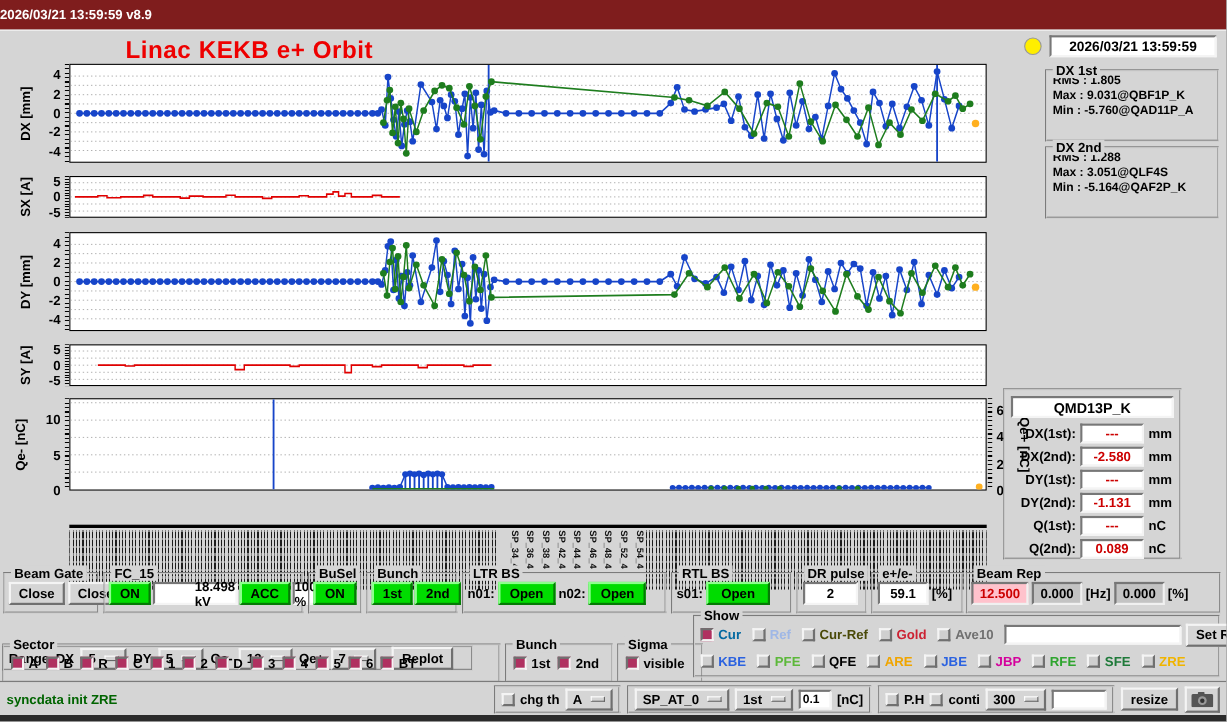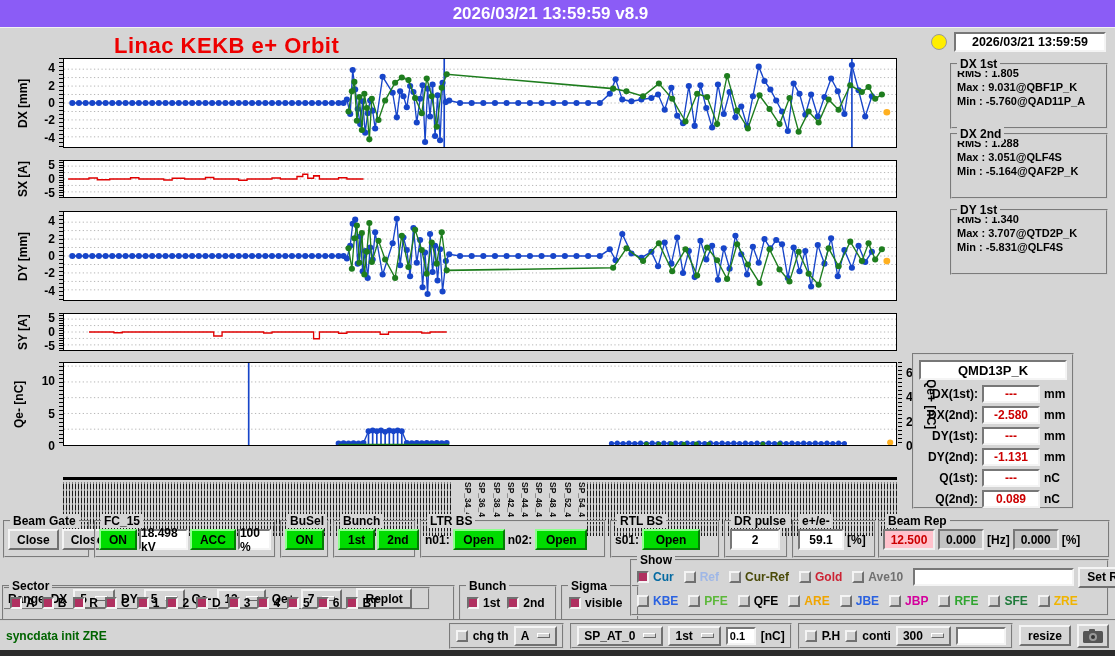--- a/index.html
+++ b/index.html
@@ -1,20 +1,20 @@
 <!DOCTYPE html>
 <html><head>
 <meta charset="utf-8">
 <style>
   * { margin:0; padding:0; box-sizing:border-box; }
   html,body { background:#888; }
   .app { position:relative; width:1115px; height:656px; background:#d5d5d5;
          font-family:"Liberation Sans", sans-serif; overflow:hidden; }
-  .topbar { position:absolute; left:0; top:0; width:1115px; height:27px; background:#8b5cf6;
-            color:#fff; font-weight:bold; font-size:17px; text-align:center; line-height:27px; padding-right:14px; }
+  .topbar { position:absolute; left:0; top:0; width:1115px; height:27px; background:#7f1d1d;
+            color:#fff; font-weight:bold; font-size:12px; text-align:left; line-height:27px; padding-right:14px; }
   .main { position:absolute; left:0; top:27px; width:1115px; height:623px; background:#d5d5d5; border-top:1px solid #f2f2f2; }
   .basestrip { position:absolute; left:0; top:650px; width:1115px; height:6px; background:#2b2b2b; }
 
   .title { position:absolute; left:114px; top:5px; color:#ee0000; font-weight:bold; font-size:22px; letter-spacing:.5px; }
   .statusdot { position:absolute; left:931px; top:6px; width:16px; height:16px; border-radius:50%;
                background:#ffee00; border:1px solid #999; }
   .clock { position:absolute; left:954px; top:4px; width:152px; height:20px; text-align:center;
            font-weight:bold; font-size:12.5px; line-height:17px; }
 
   .sunk  { background:#fff; border:2px solid; border-color:#777 #f4f4f4 #f4f4f4 #777; }
@@ -668,26 +668,20 @@
       <div class="statline">RMS :  1.805</div>
       <div class="statline">Max :  9.031@QBF1P_K</div>
       <div class="statline">Min : -5.760@QAD11P_A</div>
     </div>
     <div class="lf" style="left:950px; top:105px; width:158px; height:66px;">
       <span class="t">DX 2nd</span>
       <div class="statline">RMS :  1.288</div>
       <div class="statline">Max :  3.051@QLF4S</div>
       <div class="statline">Min : -5.164@QAF2P_K</div>
     </div>
-    <div class="lf" style="left:950px; top:181px; width:158px; height:66px;">
-      <span class="t">DY 1st</span>
-      <div class="statline">RMS :  1.340</div>
-      <div class="statline">Max :  3.707@QTD2P_K</div>
-      <div class="statline">Min : -5.831@QLF4S</div>
-    </div>
 
     <div class="qmd" style="left:912px; top:325px; width:162px; height:156px;">
       <div class="qmdtitle sunk">QMD13P_K</div>
       <div class="qmdrow">
           <span class="l">DX(1st):</span>
           <span class="v sunk">---</span>
           <span class="u">mm</span>
         </div>
         <div class="qmdrow">
           <span class="l">DX(2nd):</span>
@@ -720,21 +714,21 @@
       <span class="t">Beam Gate</span>
       <div class="row" style="gap:3px; padding:7px 3px 0;">
         <span class="btn">Close</span>
         <span class="btn">Close</span>
       </div>
     </div>
     <div class="lf" style="left:94px; top:492px; width:182px; height:38px;">
       <span class="t">FC_15</span>
       <div class="row" style="gap:2px; padding:7px 3px 0;">
         <span class="gbtn">ON</span>
-        <span class="disp sunk" style="width:78px;">18.498 kV</span>
+        <span class="disp sunk" style="width:78px;padding-left:36px;">18.498 kV</span>
         <span class="gbtn">ACC</span>
         <span class="disp sunk" style="width:52px;">100 %</span>
       </div>
     </div>
     <div class="lf" style="left:280px; top:492px; width:49px; height:38px;">
       <span class="t">BuSel</span>
       <div class="row" style="padding:7px 3px 0;">
         <span class="gbtn" style="width:40px;">ON</span>
       </div>
     </div>

